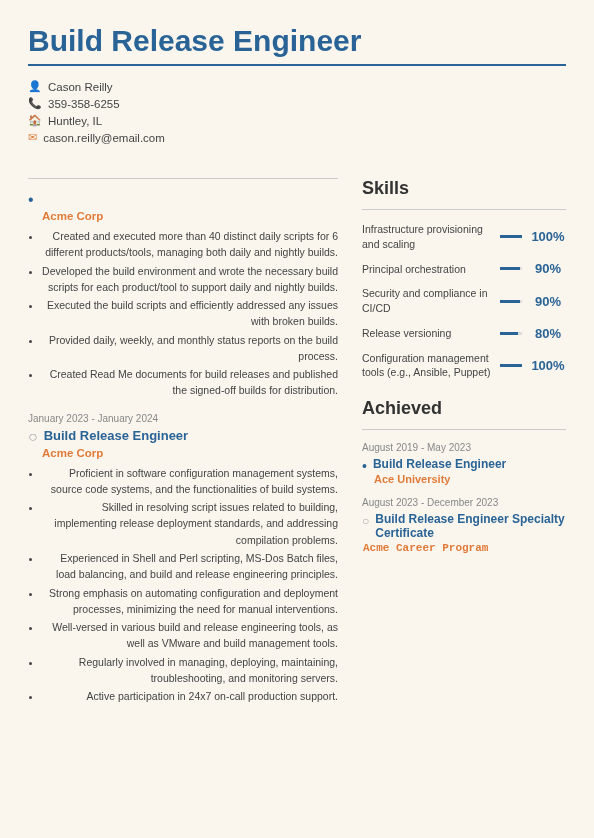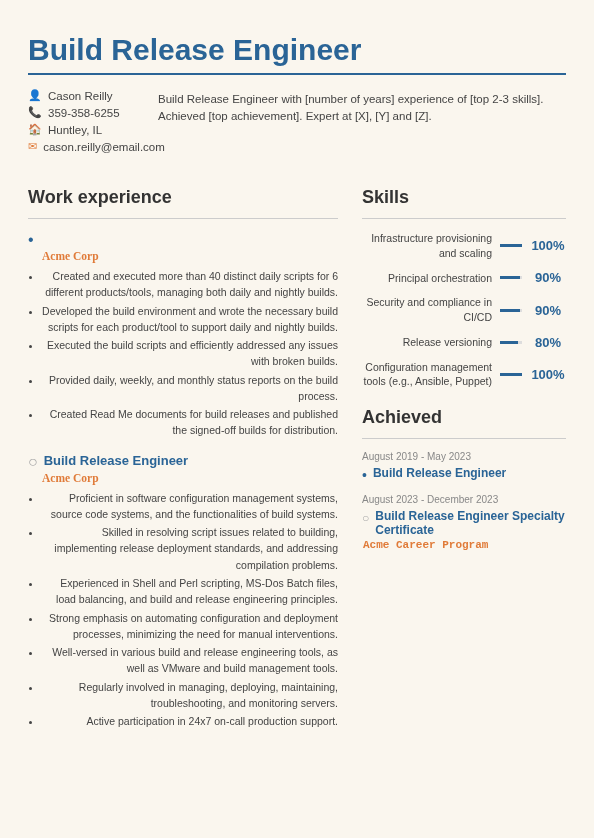--- a/index.html
+++ b/index.html
@@ -8,21 +8,21 @@
       font-family: Arial, sans-serif;
       font-size: 12px;
       color: #333;
       width: 594px;
       min-height: 838px;
     }
     .page {
       width: 594px;
       min-height: 838px;
       background: #faf6ee;
-      padding: 33px 28px 30px 28px;
+      padding: 24px 28px 30px 28px;
     }
     .header-title {
       font-size: 30px;
       font-weight: bold;
       color: #2a6496;
       margin-bottom: 6px;
     }
     .header-divider {
       border: none;
       border-top: 2px solid #2a6496;
@@ -79,21 +79,20 @@
       font-weight: bold;
       color: #2a6496;
       margin-bottom: 2px;
       display: block;
     }
     .company-name {
       font-size: 11.5px;
       font-weight: bold;
       color: #e07b39;
       margin-bottom: 6px;
-      font-family: Liberation Serif, serif;
     }
     .bullet-list {
       padding-left: 14px;
       list-style: disc;
       margin-bottom: 8px;
     }
     .bullet-list li {
       font-size: 10.5px;
       color: #444;
       line-height: 1.55;
@@ -121,21 +120,20 @@
       align-items: center;
       margin-bottom: 10px;
       gap: 8px;
     }
     .skill-name {
       font-size: 10.5px;
       color: #444;
       width: 130px;
       flex-shrink: 0;
       line-height: 1.4;
-      text-align: right;
     }
     .skill-bar-container {
       flex: 1;
       height: 3px;
       background: #ddd;
       position: relative;
     }
     .skill-bar-fill {
       height: 3px;
       background: #2a6496;
@@ -189,46 +187,43 @@
       </div>
       <div class="contact-row">
         <span class="contact-icon">🏠</span>
         <span>Huntley, IL</span>
       </div>
       <div class="contact-row">
         <span class="contact-icon">✉</span>
         <span>cason.reilly@email.com</span>
       </div>
     </div>
-    <div style="flex:1; font-size:11.5px; color:#444; line-height:1.5; padding-top:2px;">
-      <span>Build Release Engineer with [number of years] experience of [top 2-3 skills]. Achieved [top achievement]. Expert at [X], [Y] and [Z].</span>
-    </div>
   </div>
 
   <div class="main-layout">
 
     <div class="left-col">
-      <div class="section-title">Work experience</div>
       <hr class="section-divider">
 
       <div class="work-entry">
         <div class="work-entry-bullet">
           <span class="bullet-dot">•</span>
         </div>
         <div class="company-name" style="margin-left:14px;">Acme Corp</div>
         <ul class="bullet-list">
           <li>Created and executed more than 40 distinct daily scripts for 6 different products/tools, managing both daily and nightly builds.</li>
           <li>Developed the build environment and wrote the necessary build scripts for each product/tool to support daily and nightly builds.</li>
           <li>Executed the build scripts and efficiently addressed any issues with broken builds.</li>
           <li>Provided daily, weekly, and monthly status reports on the build process.</li>
           <li>Created Read Me documents for build releases and published the signed-off builds for distribution.</li>
         </ul>
       </div>
 
       <div class="work-entry">
+        <div class="date-label">January 2023 - January 2024</div>
         <div class="work-entry-bullet">
           <span class="bullet-dot" style="color:#aaa;">○</span>
           <span class="job-title-link">Build Release Engineer</span>
         </div>
         <div class="company-name" style="margin-left:14px;">Acme Corp</div>
         <ul class="bullet-list">
           <li>Proficient in software configuration management systems, source code systems, and the functionalities of build systems.</li>
           <li>Skilled in resolving script issues related to building, implementing release deployment standards, and addressing compilation problems.</li>
           <li>Experienced in Shell and Perl scripting, MS-Dos Batch files, load balancing, and build and release engineering principles.</li>
           <li>Strong emphasis on automating configuration and deployment processes, minimizing the need for manual interventions.</li>
@@ -289,20 +284,21 @@
       <div style="margin-top:18px;">
         <div class="section-title">Achieved</div>
         <hr class="section-divider">
 
         <div class="edu-entry">
           <div class="date-label">August 2019 - May 2023</div>
           <div class="edu-entry-row">
             <span style="color:#2a6496; font-size:14px; line-height:1; margin-top:2px;">•</span>
             <span class="edu-title-link">Build Release Engineer</span>
           </div>
+          <div class="edu-company" style="margin-left:12px;">Ace University</div>
         </div>
 
         <div class="edu-entry">
           <div class="date-label">August 2023 - December 2023</div>
           <div class="edu-entry-row">
             <span style="color:#aaa; font-size:12px; line-height:1; margin-top:3px;">○</span>
             <span class="edu-title-link">Build Release Engineer Specialty Certificate</span>
           </div>
           <div class="edu-company" style="margin-left:1px;font-family:Liberation Mono, monospace;">Acme Career Program</div>
         </div>

